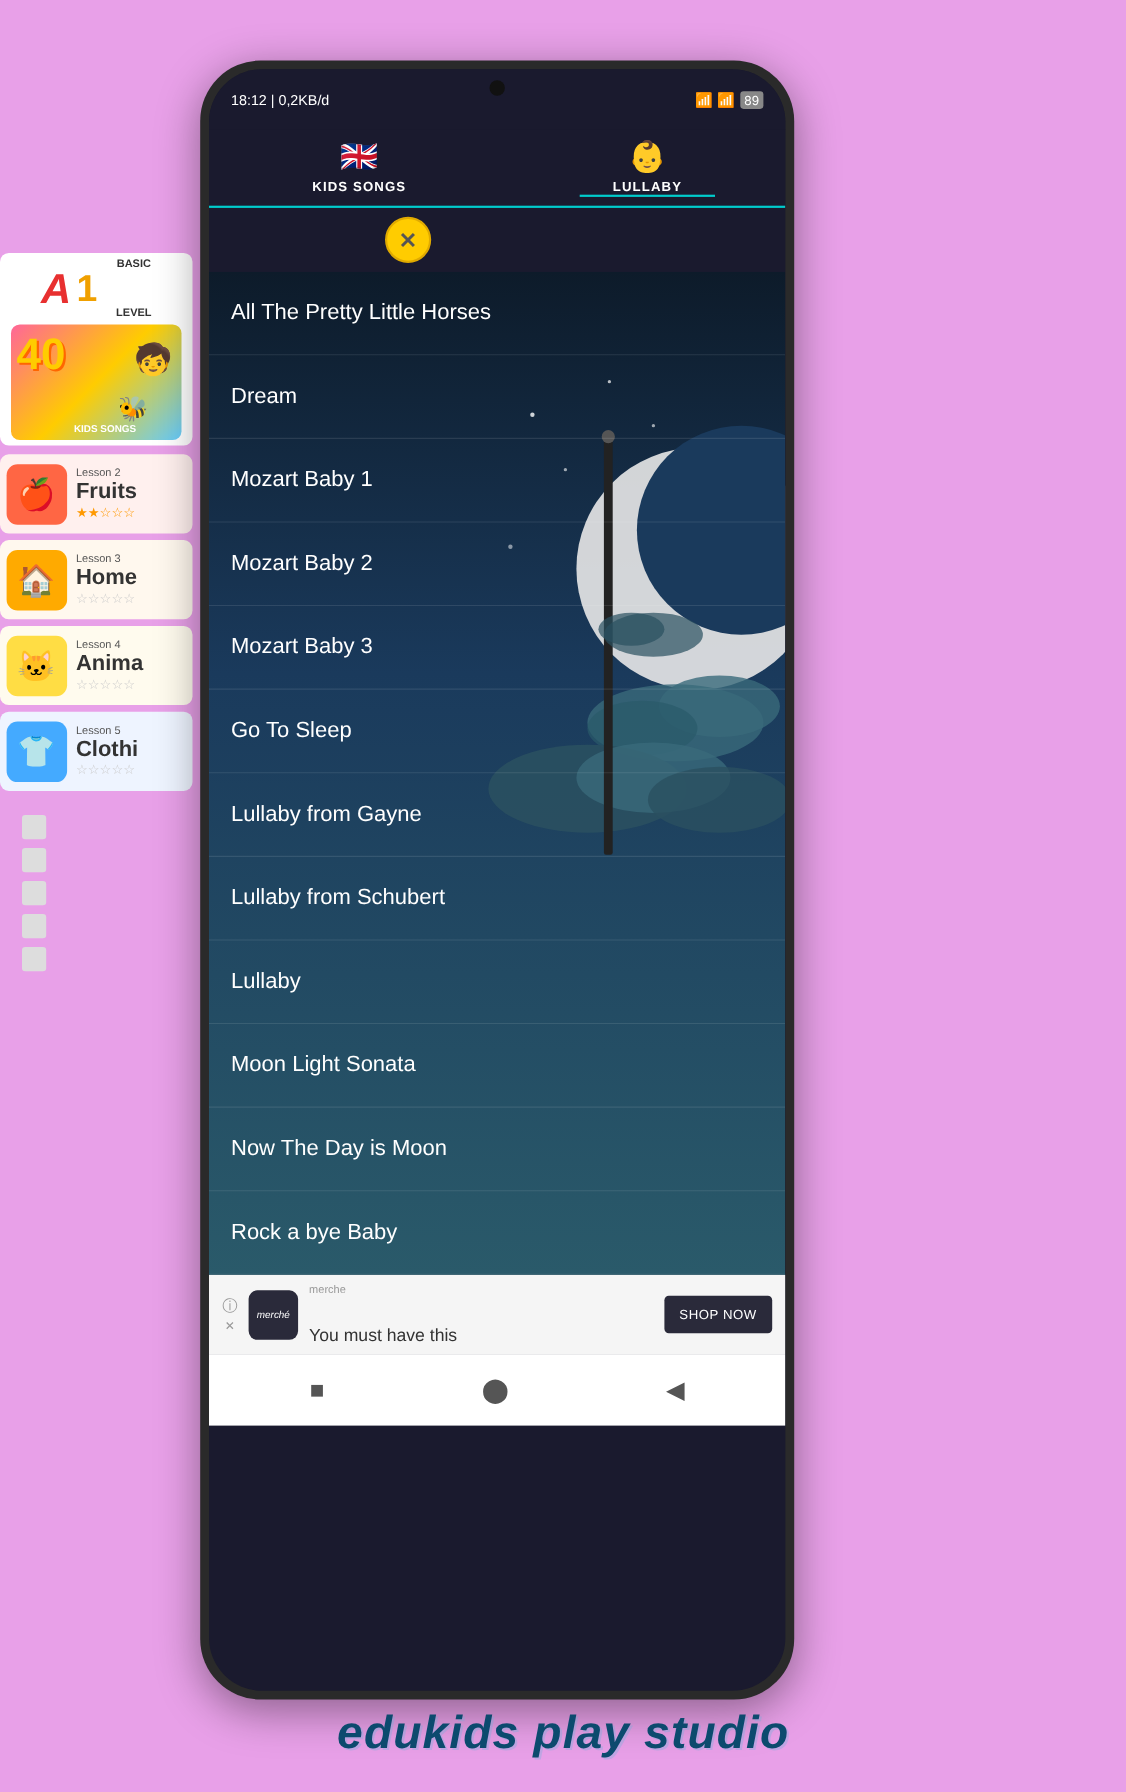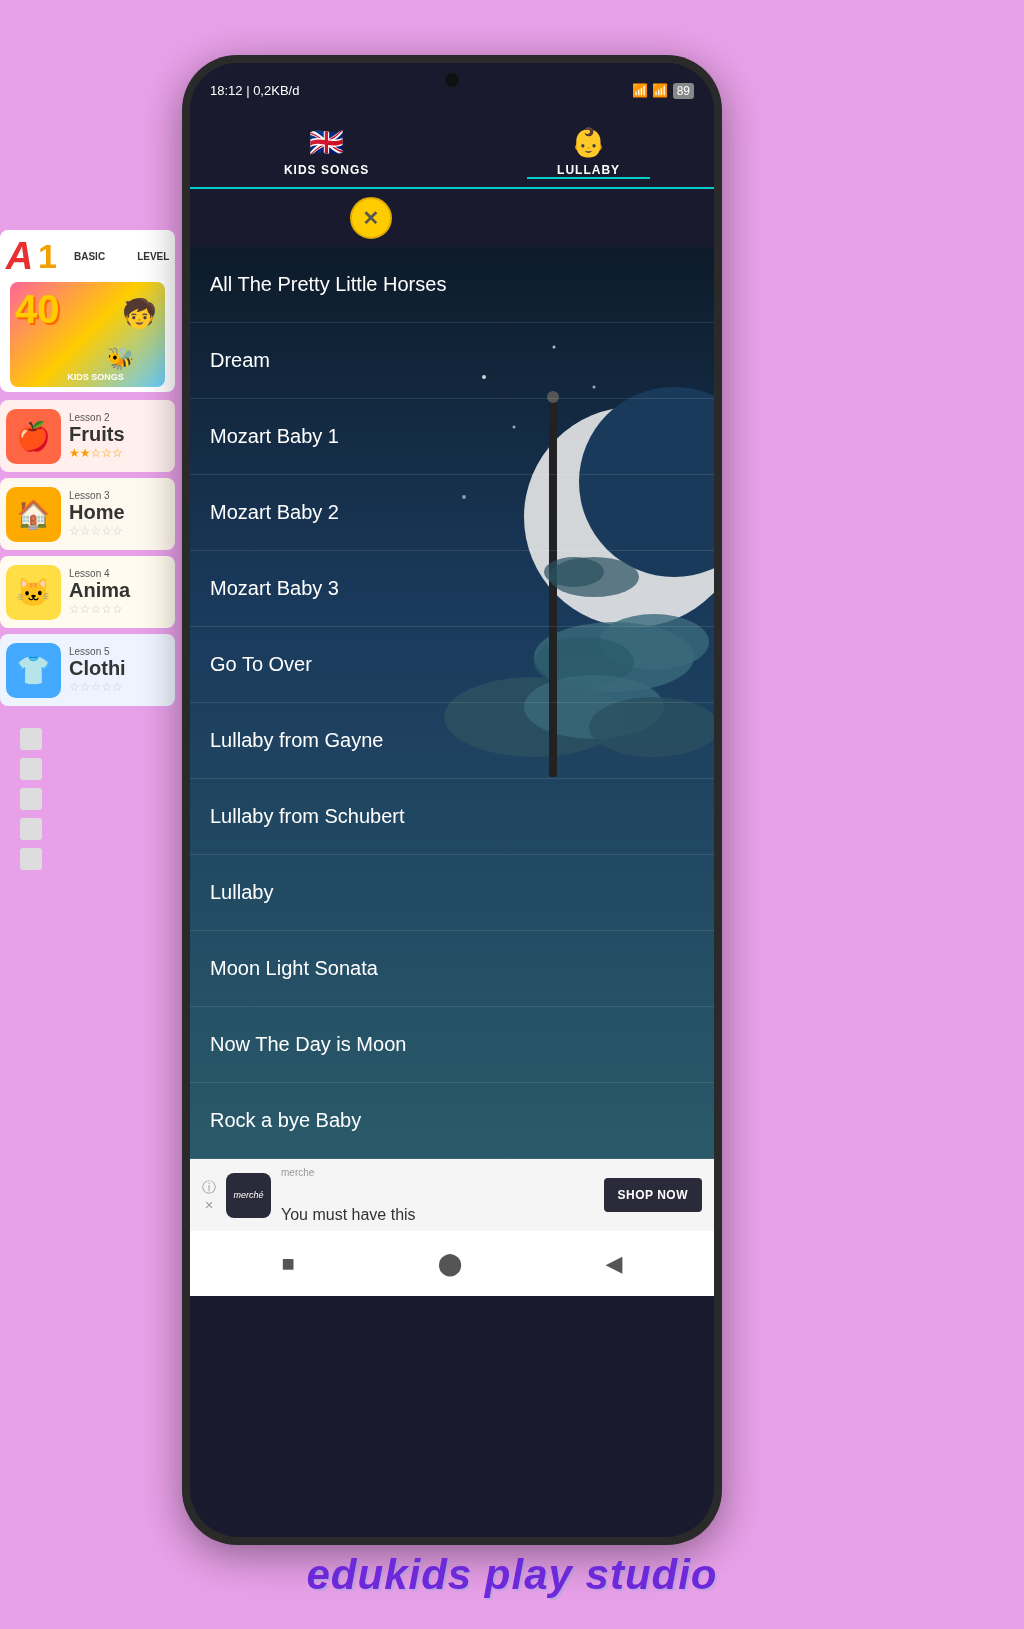--- a/index.html
+++ b/index.html
@@ -379,21 +379,21 @@
       font-weight: 500;
       margin-top: 28px;
     }
 
     .shop-now-btn {
       background: #2a2a3a;
       color: white;
       padding: 10px 14px;
       border-radius: 4px;
       font-size: 12px;
-      font-weight: bold;
+      font-weight: normal;
       letter-spacing: 0.5px;
       cursor: pointer;
     }
 
     
     .nav-bar {
       height: 65px;
       background: white;
       display: flex;
       align-items: center;
@@ -408,21 +408,21 @@
     }
 
     
     .studio-label {
       position: absolute;
       bottom: 30px;
       left: 50%;
       transform: translateX(-50%);
       font-size: 42px;
       font-weight: 900;
-      color: #6d28d9;
+      color: #0c4a6e;
       white-space: nowrap;
       font-style: italic;
       text-shadow: 2px 2px 0 rgba(100,180,220,0.3);
       letter-spacing: 1px;
     }
 
     .content-area {
       flex: 1;
       position: relative;
       overflow: hidden;
@@ -432,21 +432,21 @@
 <body>
 
 <div class="bg"></div>
 
 <div class="sidebar">
 
   <div class="sidebar-top-card">
     <div class="a1-badge">
       <span class="a1-letter">A</span>
       <span class="a1-one">1</span>
-      <div style="display:flex;flex-direction:row;margin-left:12px;gap:32px;">
+      <div style="display:flex;flex-direction:column;margin-left:12px;gap:32px;">
         <span class="basic-level">BASIC</span>
         <span class="basic-level">LEVEL</span>
       </div>
     </div>
     <div class="kids-songs-img">
       <span class="kids-songs-num">40</span>
       <span class="kids-songs-label">KIDS SONGS</span>
 
       <span style="position:absolute;right:8px;top:15px;font-size:28px;">🧒</span>
       <span style="position:absolute;right:30px;bottom:15px;font-size:22px;">🐝</span>
@@ -571,21 +571,21 @@
         <div class="song-item">
           <span class="song-title">Mozart Baby 1</span>
         </div>
         <div class="song-item">
           <span class="song-title">Mozart Baby 2</span>
         </div>
         <div class="song-item">
           <span class="song-title">Mozart Baby 3</span>
         </div>
         <div class="song-item">
-          <span class="song-title">Go To Over</span>
+          <span class="song-title">Go To Sleep</span>
         </div>
         <div class="song-item">
           <span class="song-title">Lullaby from Gayne</span>
         </div>
         <div class="song-item">
           <span class="song-title">Lullaby from Schubert</span>
         </div>
         <div class="song-item">
           <span class="song-title">Lullaby</span>
         </div>

